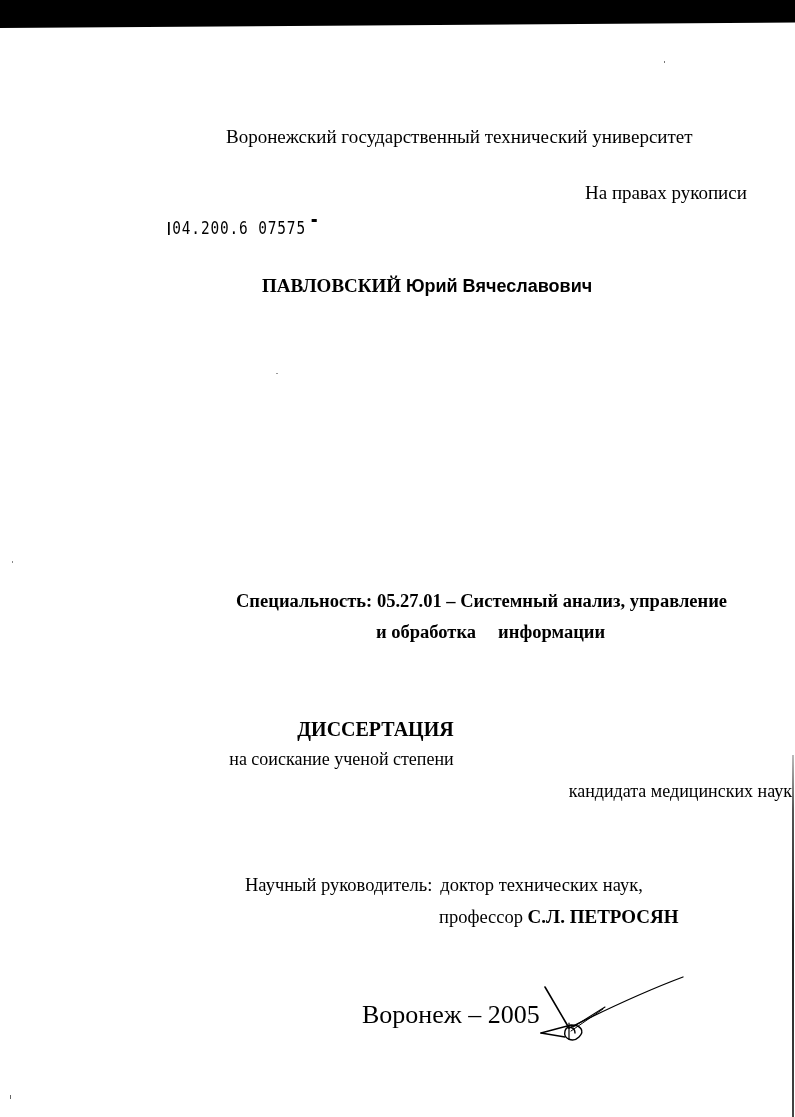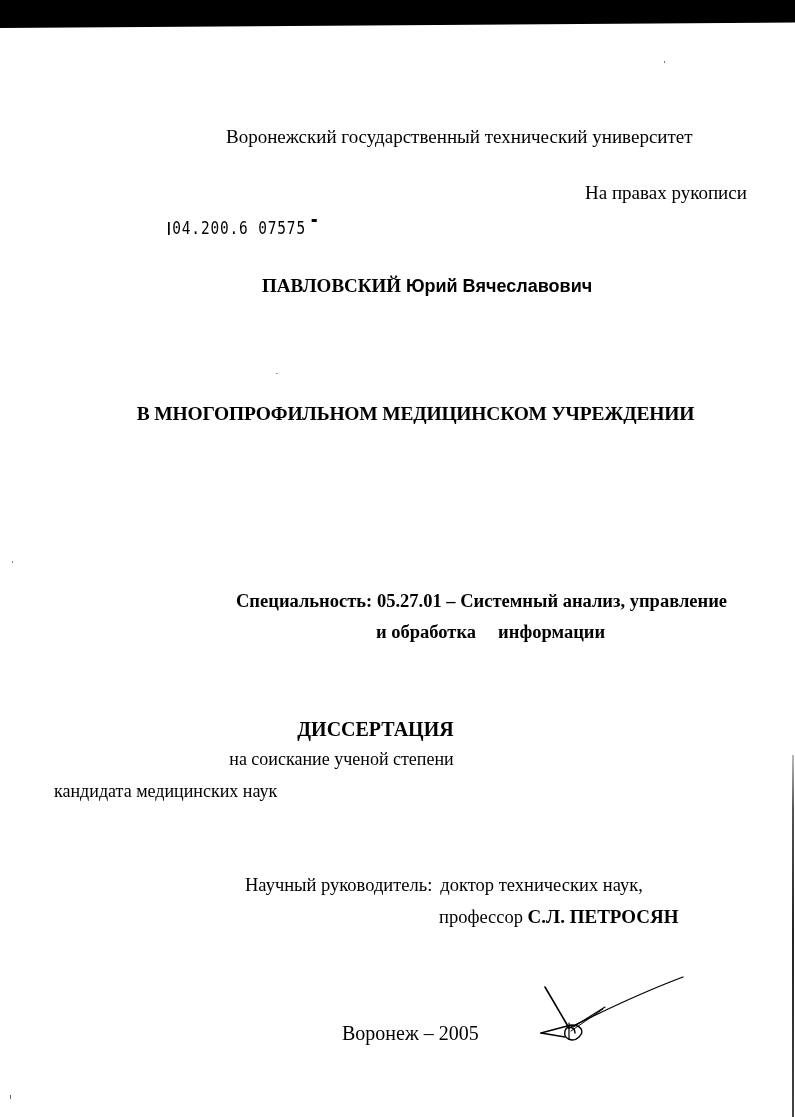--- a/index.html
+++ b/index.html
@@ -70,26 +70,26 @@
       font-weight: bold;
       line-height: 32px;
       letter-spacing: -0.2px;
       padding-left: 36px;
     }
     .specialty-1 { left: 236px; top: 591px; font-size: 18.5px; font-weight: bold; }
     .specialty-2 { left: 376px; top: 622px; font-size: 18.5px; font-weight: bold; }
     .specialty-2 .gap { display: inline-block; width: 22px; }
     .diss-title { left: 0; width: 677px; text-align: center; top: 718px; font-size: 20px; font-weight: bold; padding-left: 74px; box-sizing: border-box; }
     .diss-sub-1 { left: 0; width: 629px; text-align: center; top: 749px; font-size: 18px; padding-left: 54px; box-sizing: border-box; }
-    .diss-sub-2 { left: 0; width: 792px; text-align: left; top: 781px; font-size: 18px; padding-left: 54px; box-sizing: border-box; }
+    .diss-sub-2 { left: 0; width: 792px; text-align: right; top: 781px; font-size: 18px; padding-left: 54px; box-sizing: border-box; }
     .advisor-1 { left: 245px; top: 875px; font-size: 18.5px; }
     .advisor-1 .gap { display: inline-block; width: 8px; }
     .advisor-2 { left: 439px; top: 906px; font-size: 18.5px; }
     .advisor-2 .name { font-weight: bold; font-size: 19px; }
-    .city-year { left: 342px; top: 1000px; font-size: 20px; margin-top: 22px; }
+    .city-year { left: 362px; top: 1000px; font-size: 26px; }
     .signature {
       position: absolute;
       left: 535px;
       top: 965px;
       width: 160px;
       height: 85px;
     }
     .right-edge {
       position: absolute;
       left: 792px;
@@ -122,21 +122,20 @@
 <div class="line archive-code">
   <span style="display:inline-block;width:2px;height:13px;background:#000;margin-right:3px;vertical-align:-1px;"></span><span>04.200.6 07575</span><span style="display:inline-block;width:6px;height:3px;background:#000;margin-left:7px;vertical-align:12px;"></span>
 </div>
 
 <div class="line author bold">
   <span class="surname">ПАВЛОВСКИЙ</span>
   <span class="given">Юрий Вячеславович</span>
 </div>
 
 <div class="title-block">
-  <div class="title-line">В МНОГОПРОФИЛЬНОМ МЕДИЦИНСКОМ УЧРЕЖДЕНИИ</div>
 </div>
 
 <div class="line specialty-1">Специальность: 05.27.01 –  Системный анализ, управление</div>
 <div class="line specialty-2">
   <span>и обработка</span><span class="gap"></span><span>информации</span>
 </div>
 
 <div class="line diss-title">ДИССЕРТАЦИЯ</div>
 <div class="line diss-sub-1">на соискание ученой степени</div>
 <div class="line diss-sub-2">кандидата медицинских наук</div>

